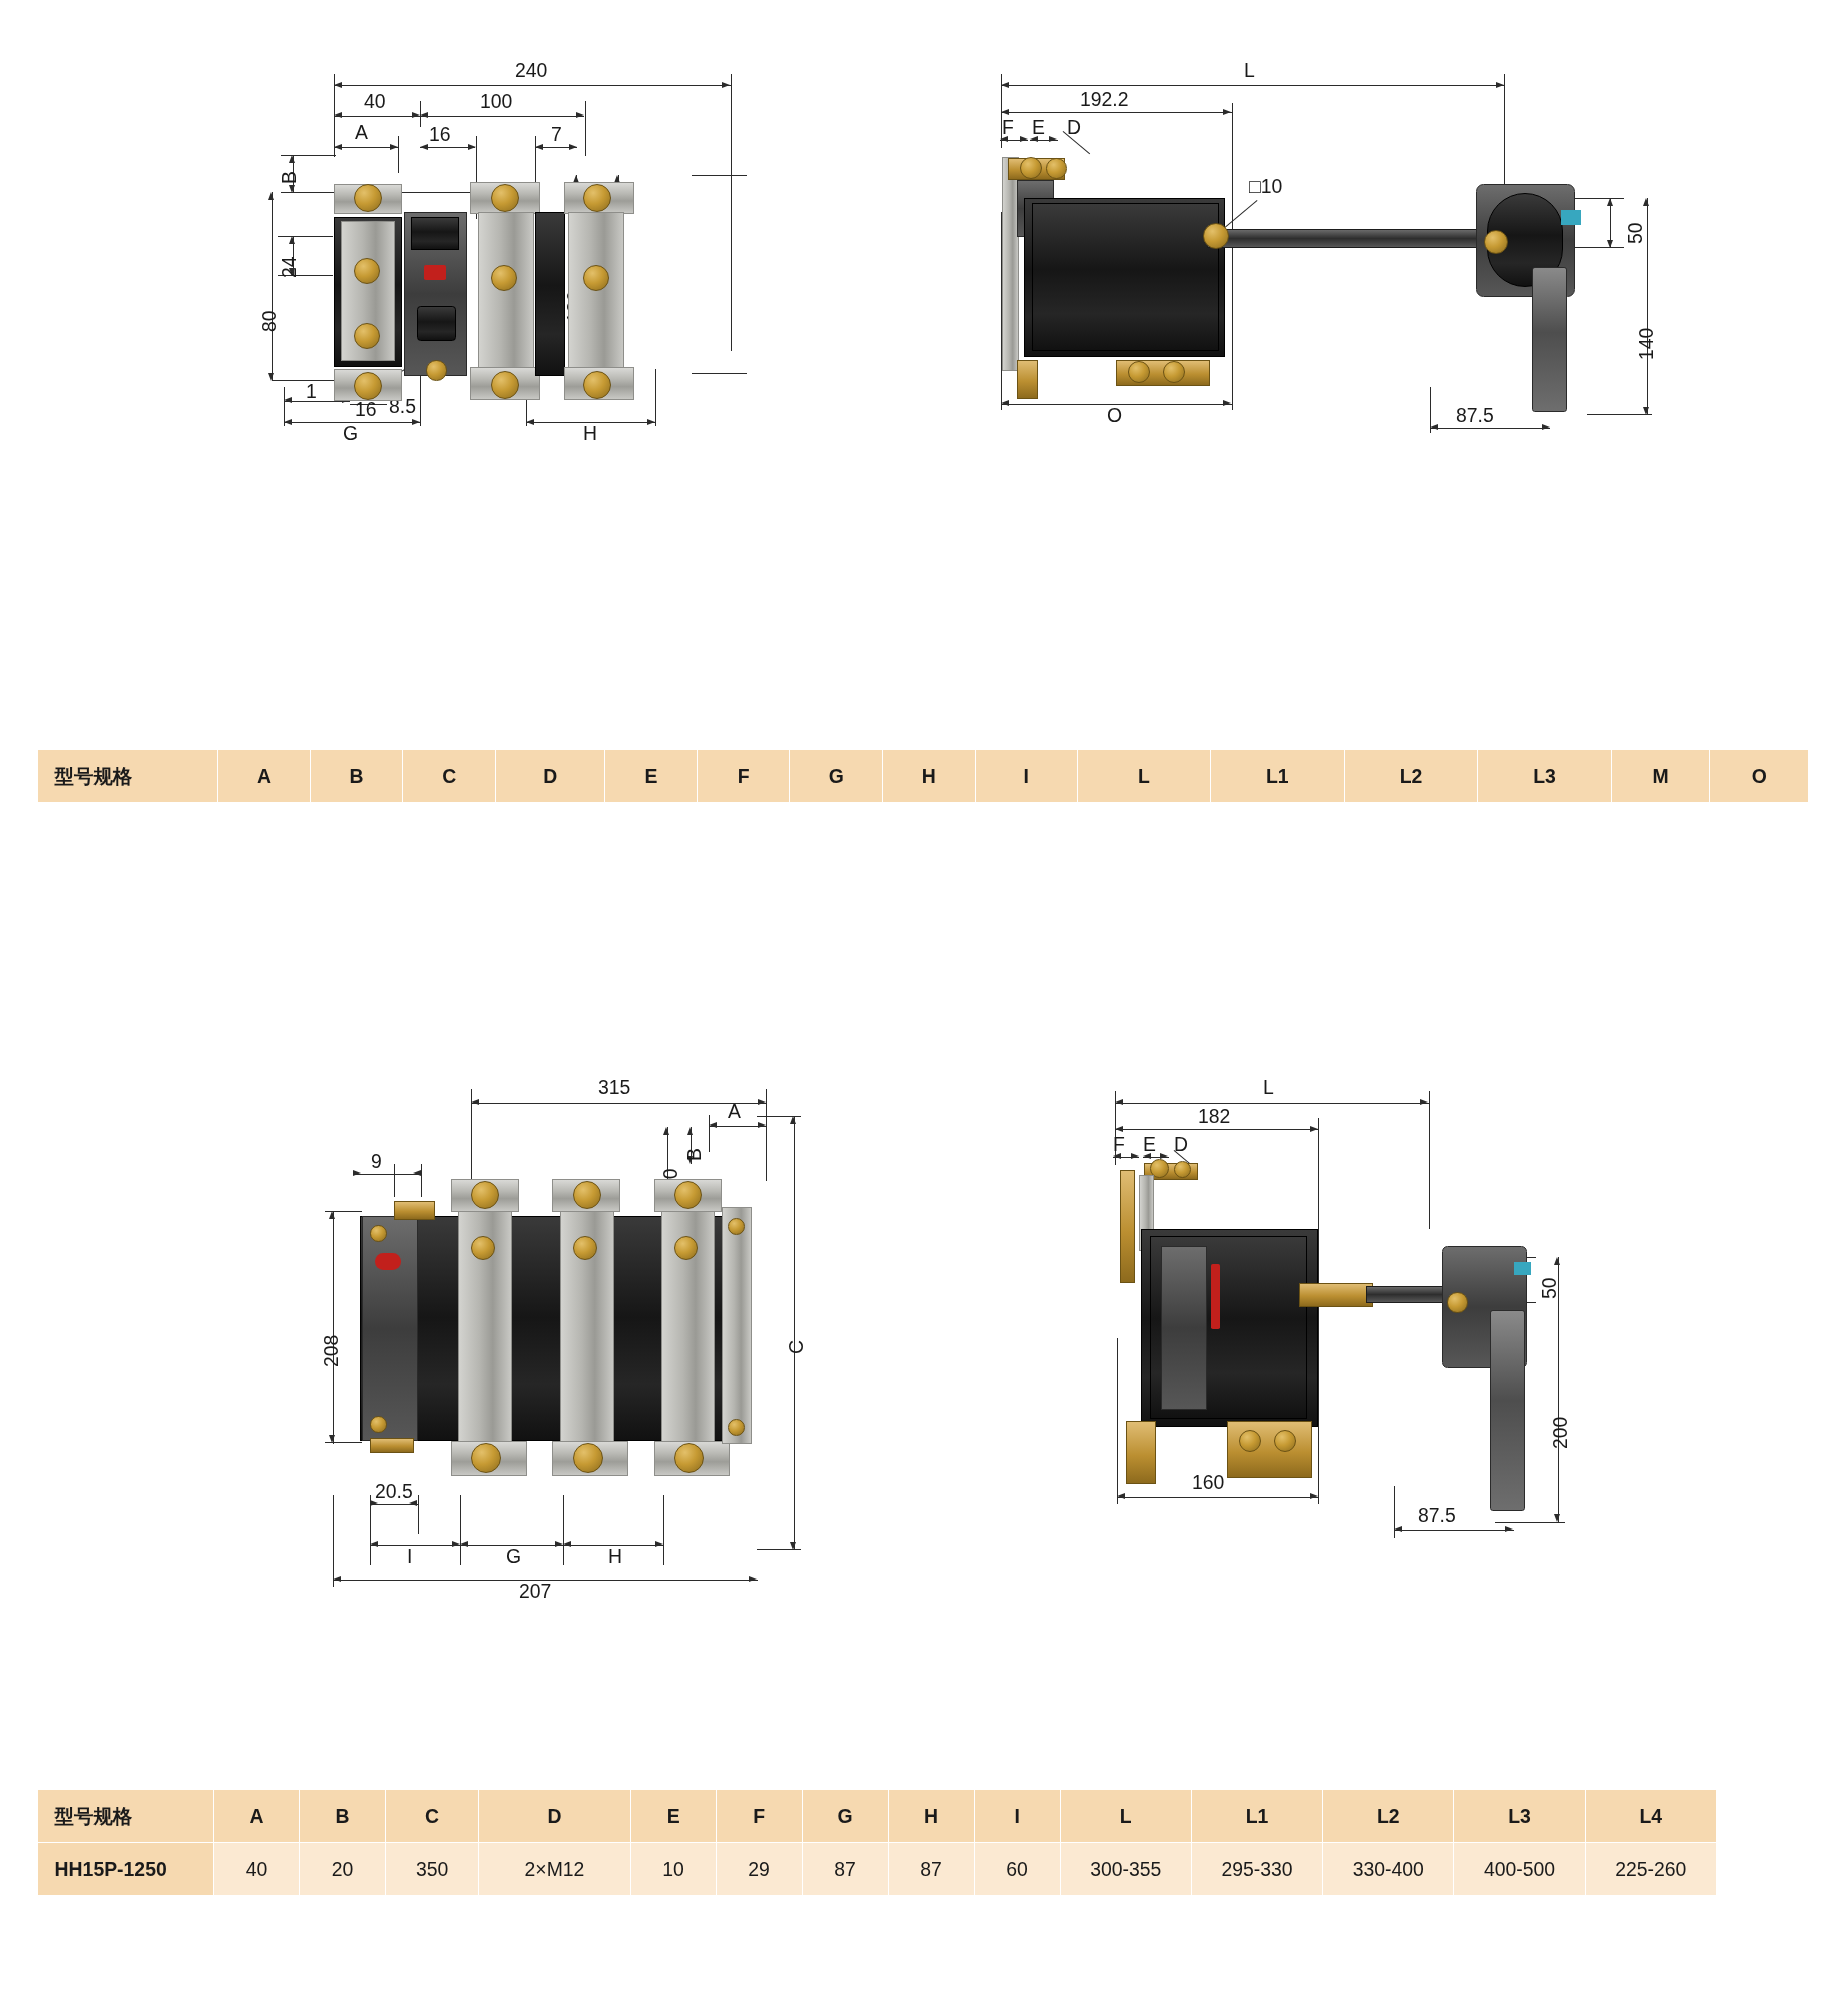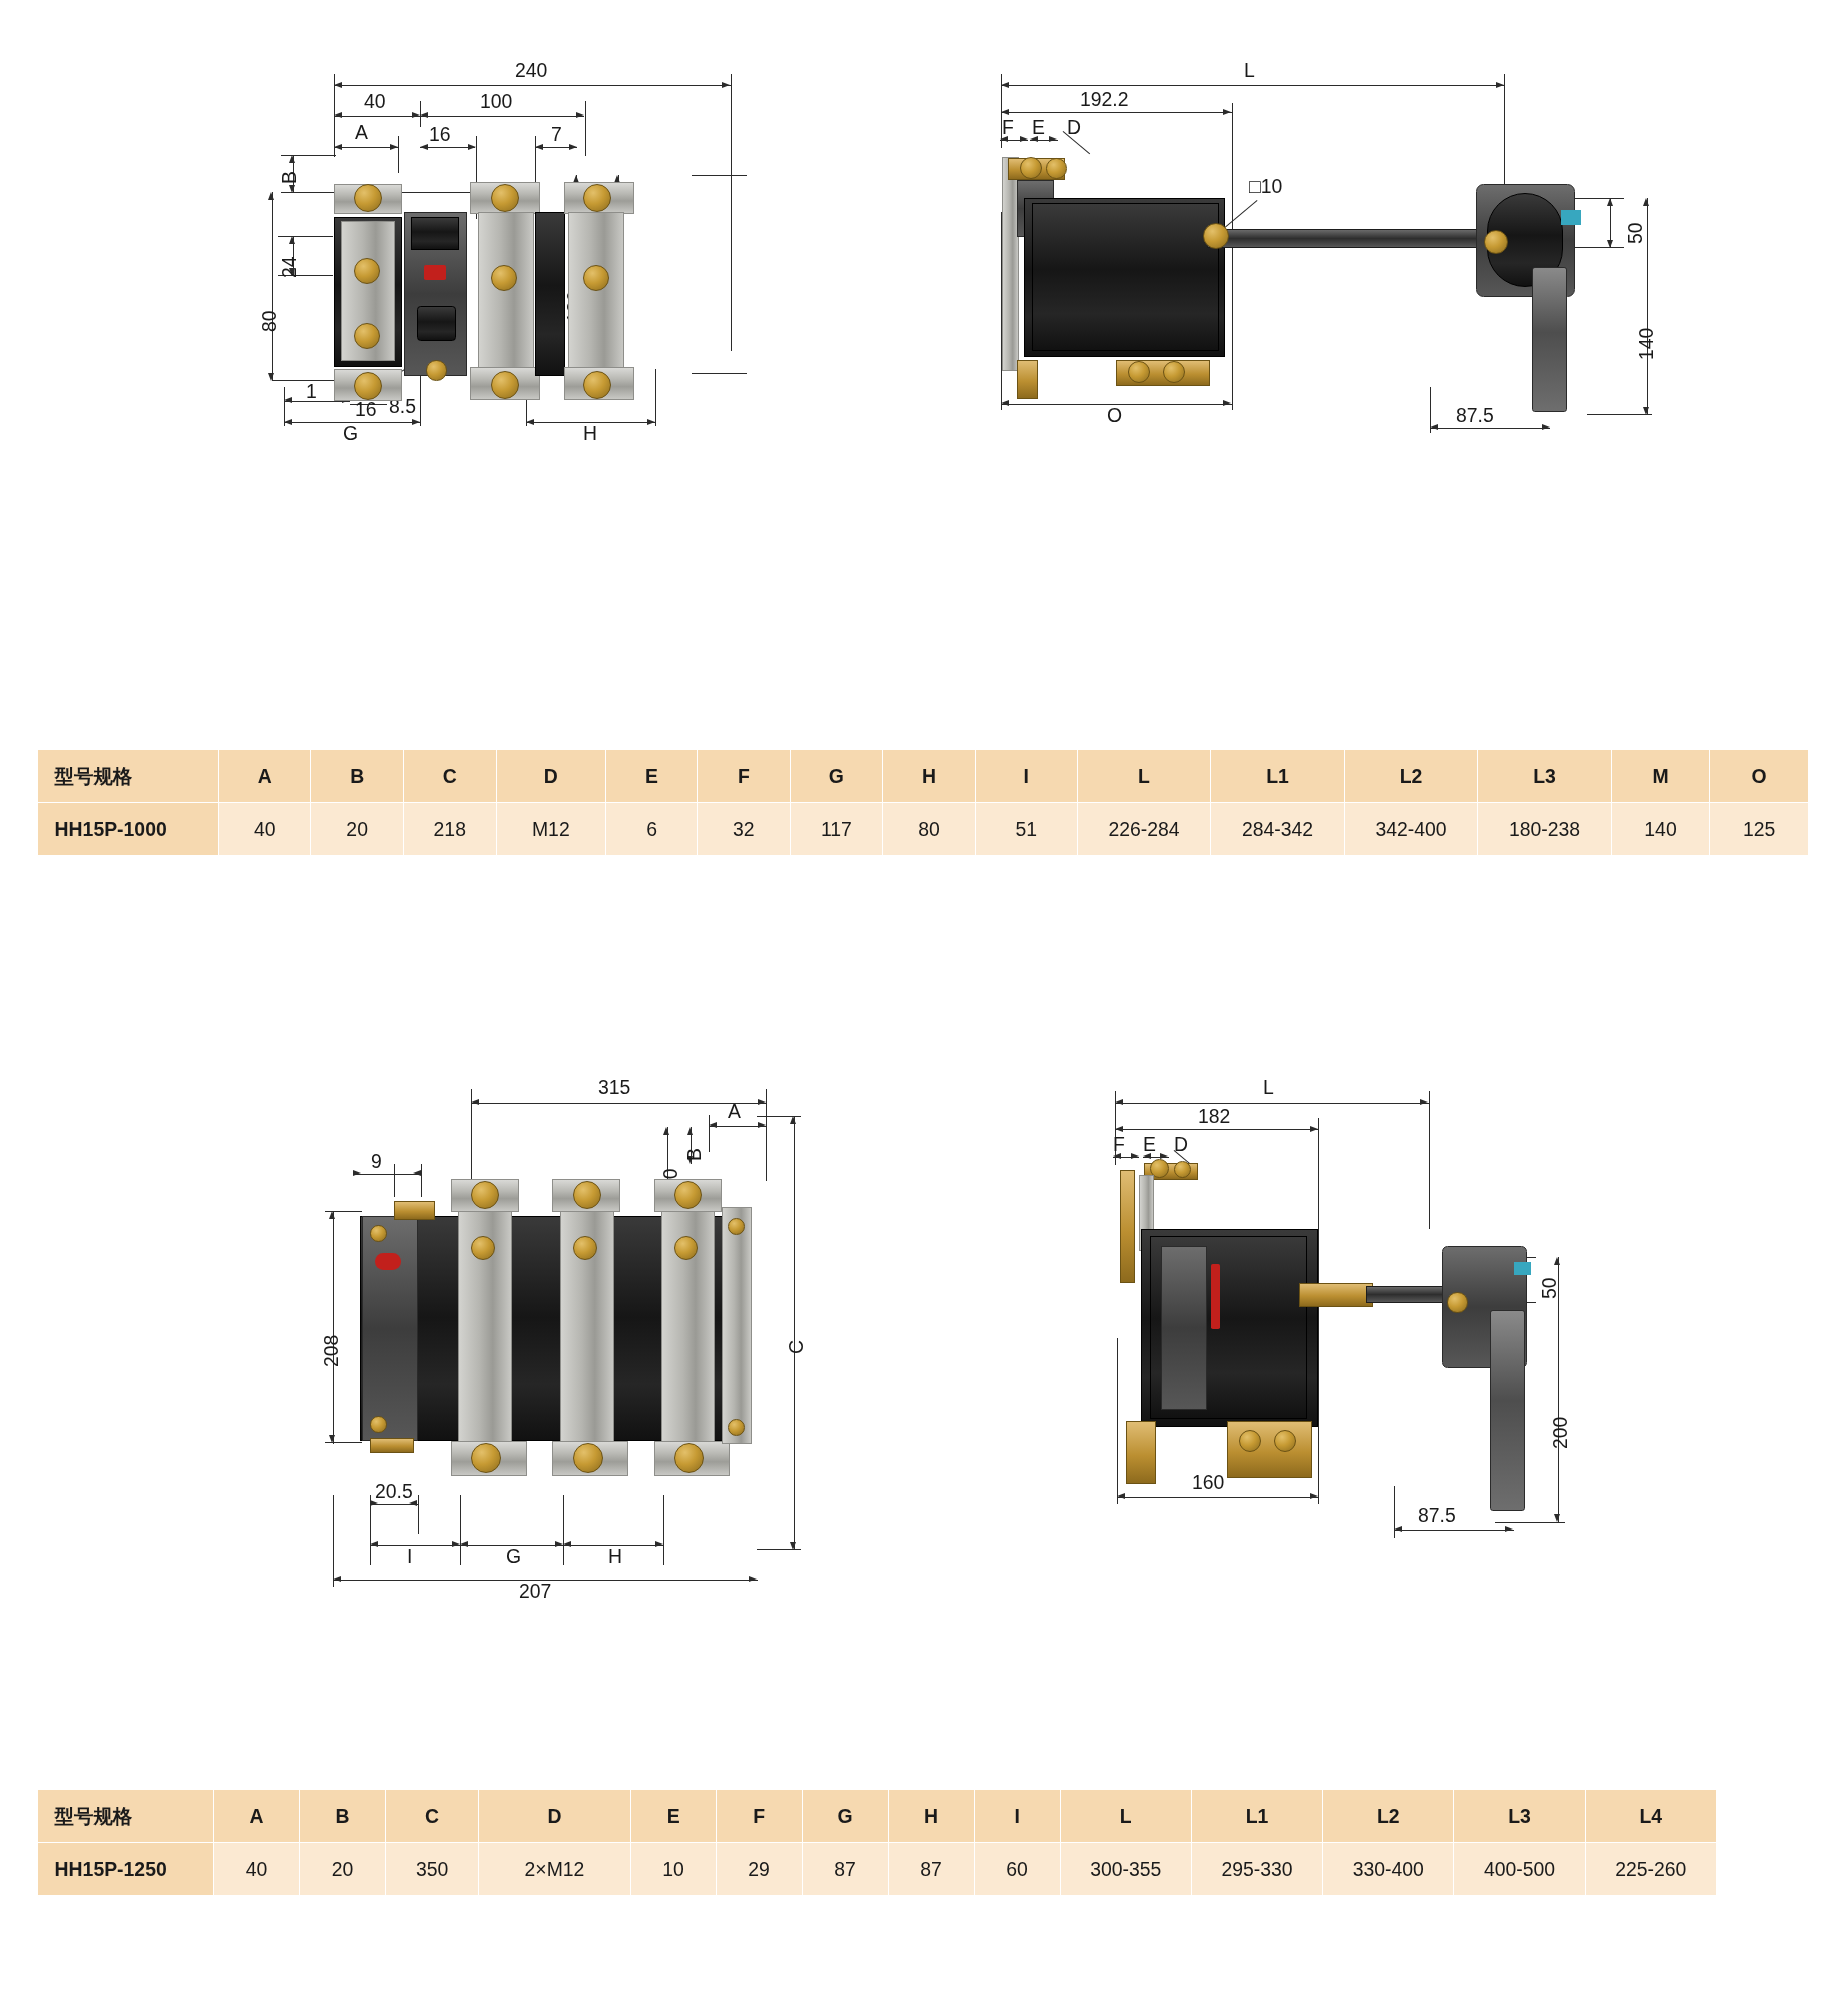--- a/index.html
+++ b/index.html
@@ -267,38 +267,20 @@
         <td style="width:102px;">I</td>
         <td style="width:134px;">L</td>
         <td style="width:134px;">L1</td>
         <td style="width:134px;">L2</td>
         <td style="width:134px;">L3</td>
         <td style="width:98px;">M</td>
         <td style="width:98px;">O</td>
       </tr>
     </thead>
     <tbody>
-      <tr>
-        <td class="firstcol">HH15P-1000</td>
-        <td>40</td>
-        <td>20</td>
-        <td>218</td>
-        <td>M12</td>
-        <td>6</td>
-        <td>32</td>
-        <td>117</td>
-        <td>80</td>
-        <td>51</td>
-        <td>226-284</td>
-        <td>284-342</td>
-        <td>342-400</td>
-        <td>180-238</td>
-        <td>140</td>
-        <td>125</td>
-      </tr>
     </tbody>
   </table>
 
   <div class="fig" style="left:305px;top:1061px;width:665px;height:572px;">
 
     <div class="ln vln" style="left:166px;top:28px;height:157px;"></div>
     <div class="ln vln" style="left:461px;top:28px;height:92px;"></div>
     <div class="ln hln" style="left:166px;top:42px;width:295px;"></div>
     <div class="arrowL" style="left:166px;top:38px;"></div>
     <div class="arrowR" style="left:453px;top:38px;"></div>

